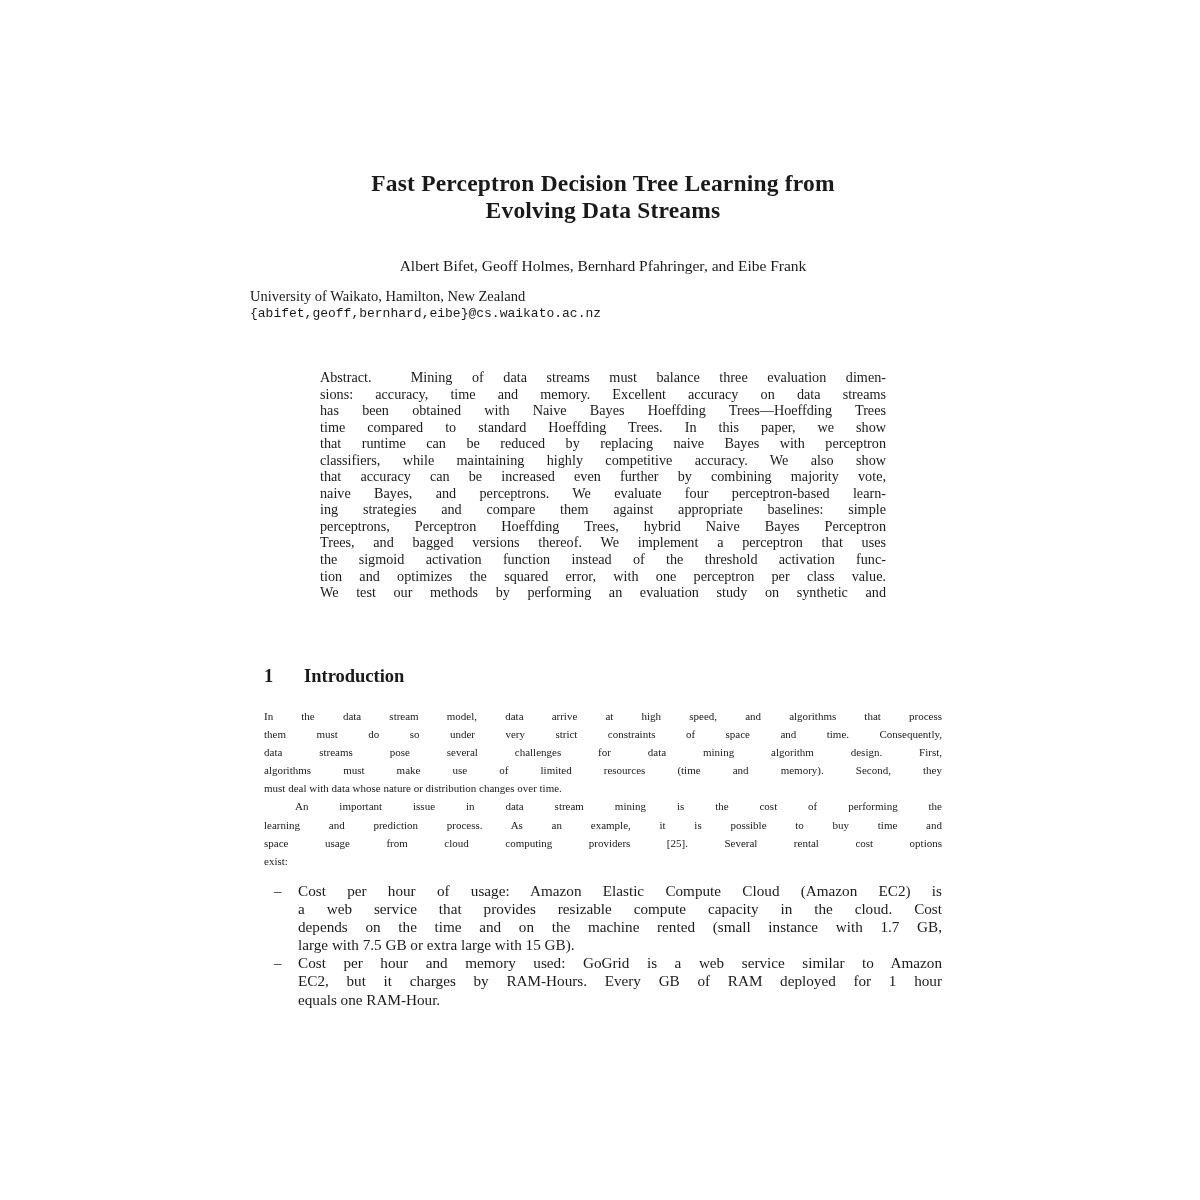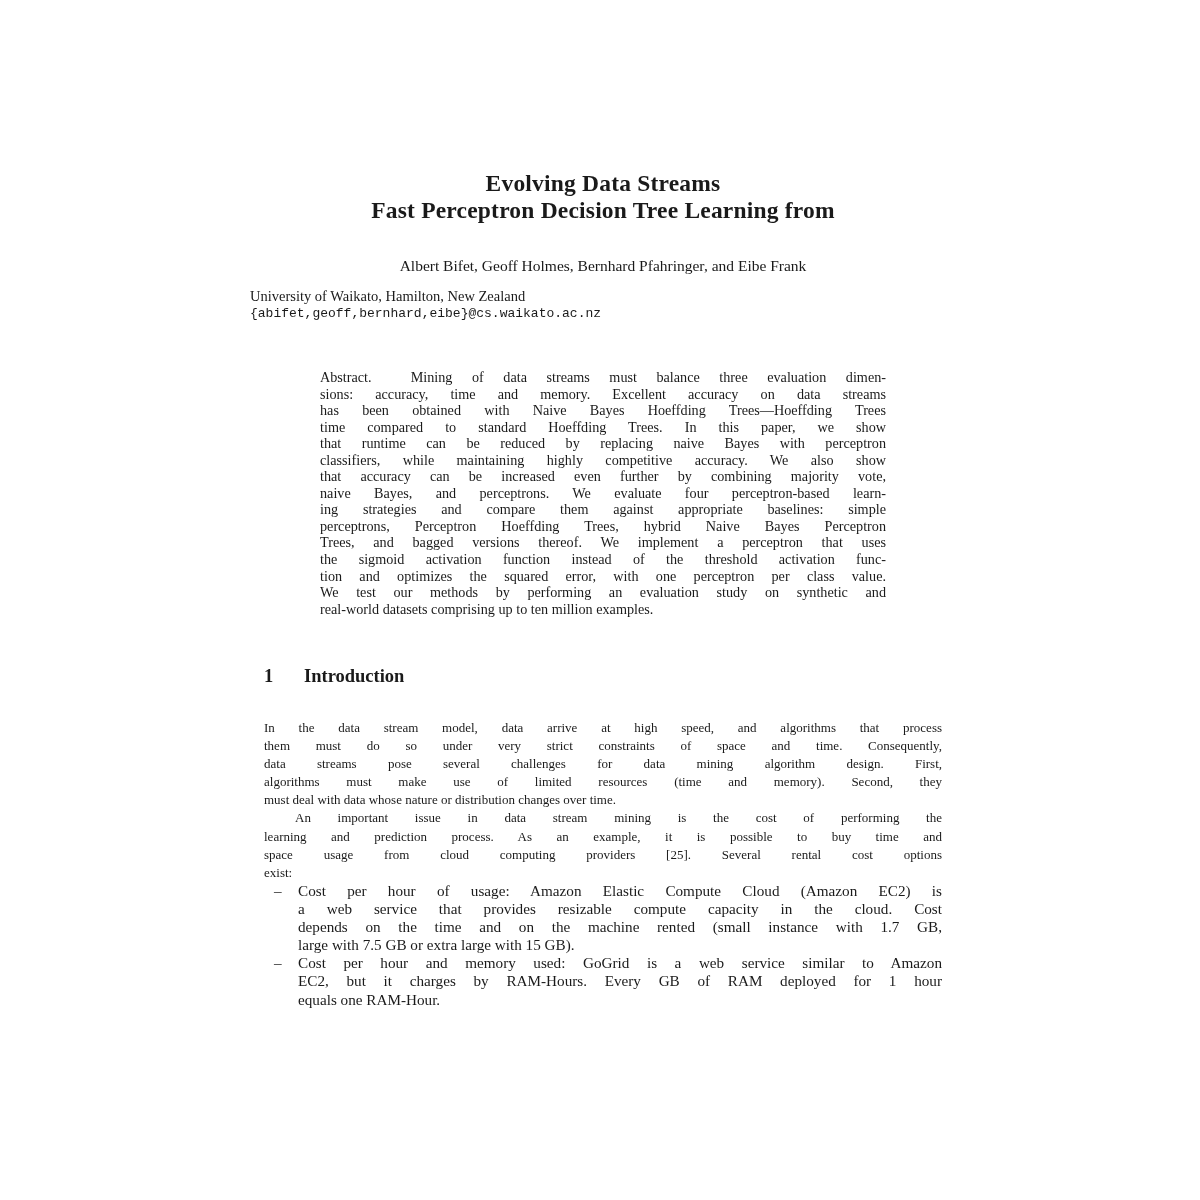--- a/index.html
+++ b/index.html
@@ -15,39 +15,39 @@
   .email { font-family: "Liberation Mono", "DejaVu Sans Mono", monospace; font-size: 13px; }
   .abstract { position: absolute; left: 320px; width: 566px; top: 369px;
               font-size: 14.2px; line-height: 16.55px; }
   .abstract .line, .body .line { display: block; text-align: justify; text-align-last: justify;
                                  white-space: nowrap; overflow: visible; height: 16.55px; }
   .abstract .line.last, .body .line.last { text-align-last: left; }
   .abstract b { font-weight: normal; }
   .section { position: absolute; left: 264px; top: 666px; font-size: 18.5px; font-weight: bold; }
   .section .num { display: inline-block; width: 40px; }
   .body { position: absolute; left: 264px; width: 678px; top: 707px;
-          font-size: 13px; line-height: 18.1px; margin-top: 12px; }
+          font-size: 11px; line-height: 18.1px; }
   .body .line { height: 18.1px; }
   .body .indent { padding-left: 31px; }
   .bullets { position: absolute; left: 264px; width: 678px; top: 882px;
              font-size: 15.2px; line-height: 18.1px; }
   .bullet { position: relative; padding-left: 34px; }
   .bullet .dash { position: absolute; left: 10px; top: 0; }
   .bullet .line { display: block; text-align: justify; text-align-last: justify;
                   white-space: nowrap; height: 18.1px; }
   .bullet .line.last { text-align-last: left; }
 </style>
 </head>
 <body>
 
 <div class="page">
 
   <div class="title">
+    <div>Fast Perceptron Decision Tree Learning from</div>
     <div>Evolving Data Streams</div>
-    <div>Fast Perceptron Decision Tree Learning from</div>
   </div>
 
   <div class="authors">Albert Bifet, Geoff Holmes, Bernhard Pfahringer, and Eibe Frank</div>
 
   <div class="affil">
     <div>University of Waikato, Hamilton, New Zealand</div>
     <div class="email">{abifet,geoff,bernhard,eibe}@cs.waikato.ac.nz</div>
   </div>
 
   <div class="abstract">
@@ -58,21 +58,20 @@
     <span class="line">that runtime can be reduced by replacing naive Bayes with perceptron</span>
     <span class="line">classifiers, while maintaining highly competitive accuracy. We also show</span>
     <span class="line">that accuracy can be increased even further by combining majority vote,</span>
     <span class="line">naive Bayes, and perceptrons. We evaluate four perceptron-based learn-</span>
     <span class="line">ing strategies and compare them against appropriate baselines: simple</span>
     <span class="line">perceptrons, Perceptron Hoeffding Trees, hybrid Naive Bayes Perceptron</span>
     <span class="line">Trees, and bagged versions thereof. We implement a perceptron that uses</span>
     <span class="line">the sigmoid activation function instead of the threshold activation func-</span>
     <span class="line">tion and optimizes the squared error, with one perceptron per class value.</span>
     <span class="line">We test our methods by performing an evaluation study on synthetic and</span>
-    <span class="line last">real-world datasets comprising up to ten million examples.</span>
   </div>
 
   <div class="section">
     <span class="num">1</span><span>Introduction</span>
   </div>
 
   <div class="body">
     <span class="line">In the data stream model, data arrive at high speed, and algorithms that process</span>
     <span class="line">them must do so under very strict constraints of space and time. Consequently,</span>
     <span class="line">data streams pose several challenges for data mining algorithm design. First,</span>

